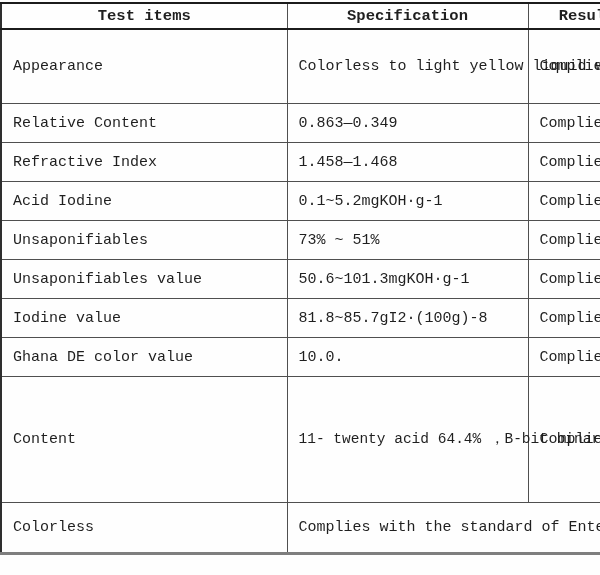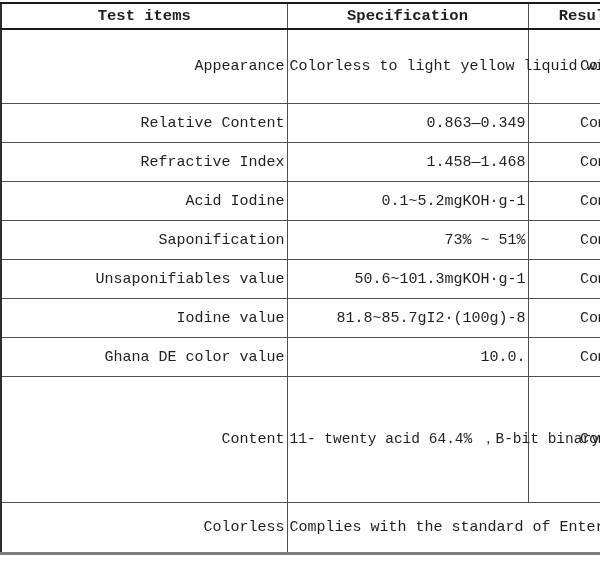--- a/index.html
+++ b/index.html
@@ -39,23 +39,23 @@
     height: 24px;
     text-align: center;
     vertical-align: middle;
     padding: 0 2px;
     white-space: nowrap;
     overflow: visible;
   }
   table.coa td {
     border: 1px solid #4f4f4f;
     font-size: 15px;
-    text-align: right;
+    text-align: left;
     vertical-align: middle;
-    padding: 0 2px;
+    padding: 0 11px;
     white-space: nowrap;
   }
   table.coa th:last-child,
   table.coa td:last-child { border-right: none; }
 
   tr.r-appearance td { height: 73px; }
   tr.r-std td        { height: 38px; }
   tr.r-content td    { height: 125px; }
   tr.r-conclusion td { height: 49px; }
 
@@ -109,21 +109,21 @@
       <td>Complies</td>
     </tr>
 
     <tr class="r-std">
       <td>Acid Iodine</td>
       <td>0.1~5.2mgKOH·g-1</td>
       <td>Complies</td>
     </tr>
 
     <tr class="r-std">
-      <td>Saponification</td>
+      <td>Unsaponifiables</td>
       <td>73% ~ 51%</td>
       <td>Complies</td>
     </tr>
 
     <tr class="r-std">
       <td>Unsaponifiables value</td>
       <td>50.6~101.3mgKOH·g-1</td>
       <td>Complies</td>
     </tr>
 

